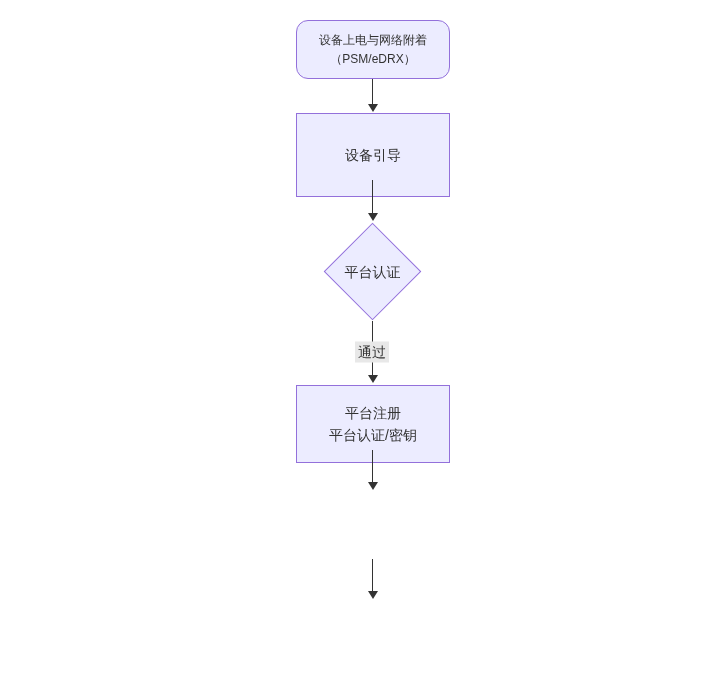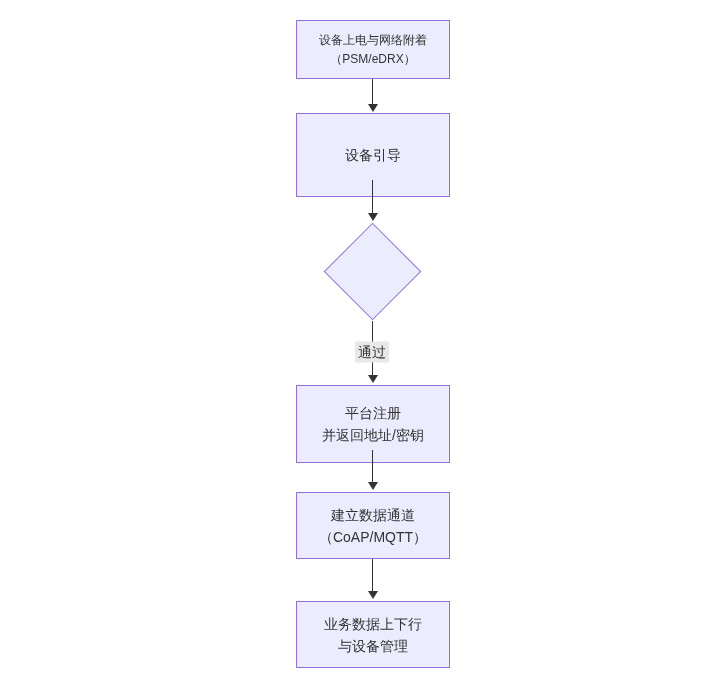--- a/index.html
+++ b/index.html
@@ -28,21 +28,21 @@
     align-items: center;
     justify-content: center;
     text-align: center;
     box-sizing: border-box;
   }
   .node .ln {
     font-size: 14px;
     line-height: 22px;
     white-space: nowrap;
   }
-  #nA { top: 20px;  height: 59px; }
+  #nA { top: 20px;  height: 59px; border-radius: 12px; }
   #nA .ln { font-size: 12px; line-height: 19px; }
   #nB { top: 113px; height: 84px; }
   #nD { top: 385px; height: 78px; }
   #nE { top: 492px; height: 67px; }
   #nF { top: 601px; height: 67px; }
 
   
   .diamond-shape {
     position: absolute;
     left: 338px;
@@ -119,39 +119,32 @@
   <div class="edge-head" id="e1-head"></div>
 
   <div class="node" id="nB">
     <div class="ln">设备引导</div>
   </div>
 
   <div class="edge-line" id="e2-line"></div>
   <div class="edge-head" id="e2-head"></div>
 
   <div class="diamond-shape"></div>
+  <div class="diamond-label">平台认证</div>
 
   <div class="edge-line" id="e3-line"></div>
   <div class="edge-label">通过</div>
   <div class="edge-head" id="e3-head"></div>
 
   <div class="node" id="nD">
     <div class="ln">平台注册</div>
-    <div class="ln">并返回地址/密钥</div>
+    <div class="ln">平台认证/密钥</div>
   </div>
 
   <div class="edge-line" id="e4-line"></div>
   <div class="edge-head" id="e4-head"></div>
 
-  <div class="node" id="nE">
-    <div class="ln">建立数据通道</div>
-    <div class="ln">（CoAP/MQTT）</div>
-  </div>
 
   <div class="edge-line" id="e5-line"></div>
   <div class="edge-head" id="e5-head"></div>
 
-  <div class="node" id="nF">
-    <div class="ln">业务数据上下行</div>
-    <div class="ln">与设备管理</div>
-  </div>
 
 </div>
 
 </body></html>

